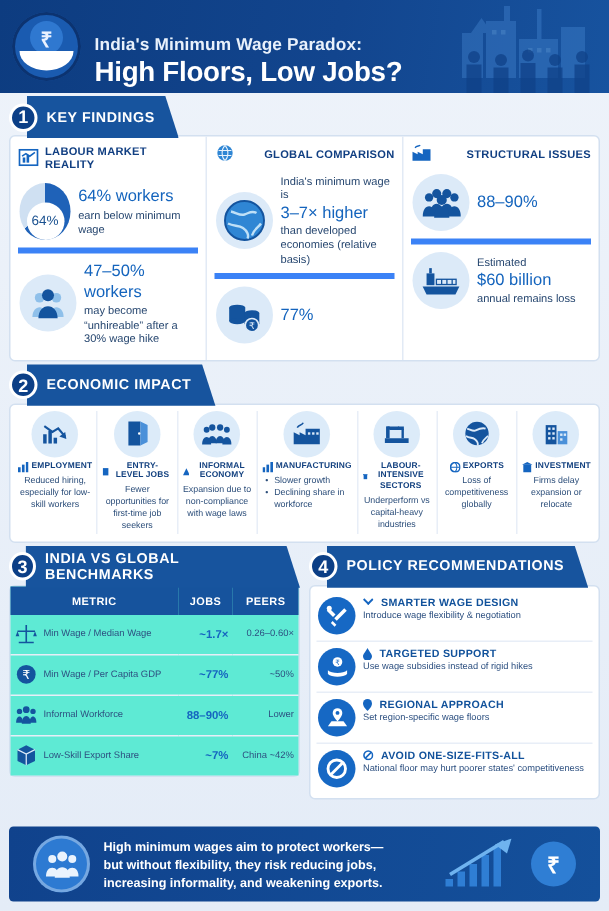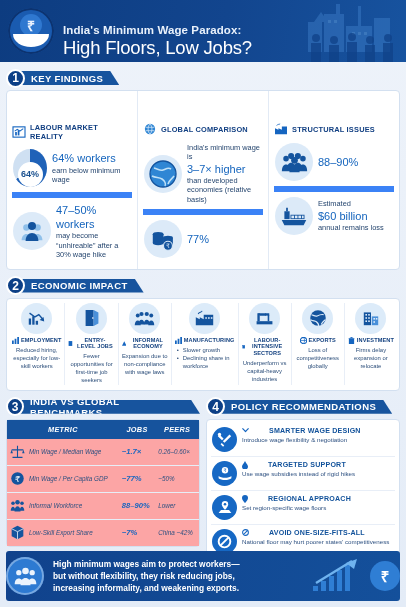--- a/index.html
+++ b/index.html
@@ -18,98 +18,98 @@
   .logo{ width:46px;height:46px;border-radius:50%;background:#1a5bb0;flex:0 0 46px;
          display:flex;align-items:center;justify-content:center;position:relative;
          box-shadow:0 0 0 2px #0c3370 inset; }
   .logo .rupee{ position:absolute; top:6px; width:22px;height:22px;border-radius:50%;
          background:#2f78d0; color:#eaf2ff; font-size:14px; font-weight:bold;
          display:flex;align-items:center;justify-content:center; }
   .logo .hand{ position:absolute; bottom:7px; left:5px; width:36px;height:13px;
          background:#fff; border-radius:0 0 18px 18px/0 0 13px 13px; }
   .htxt{ margin-left:9px;margin-top:20px; }
   .htxt .sub{ font-size:11.5px; color:#e9f1fb; font-weight:bold; letter-spacing:.1px; }
-  .htxt .main{ font-size:18.5px; color:#ffffff; font-weight:normal; letter-spacing:-.2px; margin-top:1px; }
+  .htxt .main{ font-size:18.5px; color:#ffffff; font-weight:bold; letter-spacing:-.2px; margin-top:1px; }
   .skyline{ position:absolute; right:0; top:0; bottom:0; width:110px; opacity:.85; }
 
   
   .sec{ margin:6px 6px 0 6px; }
   .tab{ display:flex; align-items:center; height:20px; }
   .tabnum{ width:19px;height:19px;border-radius:50%;background:#0c3f86;color:#fff;
            font-size:12px;font-weight:bold;display:flex;align-items:center;justify-content:center;
            border:2px solid #fff; z-index:3; position:relative; }
-  .tablabel{ height:14px; margin-left:-7px; padding:0 16px 0 13px; background:#17549e;
+  .tablabel{ height:28px; margin-left:-7px; padding:0 16px 0 13px; background:#17549e;
              color:#fff; font-size:9.5px; font-weight:bold; letter-spacing:.4px;
              display:flex;align-items:center;
              clip-path:polygon(0 0, calc(100% - 9px) 0, 100% 100%, 0 100%); }
 
   .card{ background:#fff; border:1px solid #d3e0f0; border-radius:4px; margin-top:2px; }
 
   
   .kf{ display:flex; }
   .kfcol{ flex:1; padding:5px 5px 4px 5px; }
   .kfcol + .kfcol{ border-left:1px solid #e2eaf5; }
-  .kfhead{ display:flex; align-items:center; gap:4px; justify-content:flex-start; margin-bottom:3px;margin-top:27px; }
+  .kfhead{ display:flex; align-items:center; gap:4px; justify-content:space-between; margin-bottom:3px; }
   .kfhead .ic{ width:14px;height:12px; flex:0 0 14px; }
   .kfhead .t{ font-size:7.4px; font-weight:bold; color:#113f82; letter-spacing:.2px; }
   .kfrow{ display:flex; align-items:center; gap:5px; padding:5px 1px; }
-  .kfrow + .kfrow{ border-top:6px solid #3b82f6; }
+  .kfrow + .kfrow{ border-top:4px solid #3b82f6; }
   .bub{ width:38px;height:38px;border-radius:50%;background:#dceaf8;flex:0 0 38px;
         display:flex;align-items:center;justify-content:center; position:relative; }
   .kftxt{ font-size:7.4px; line-height:1.28; color:#26466f; }
   .kftxt .big{ font-size:11px; color:#1464bd; font-weight:normal; }
   .donut{ width:38px;height:38px;border-radius:50%;
      background:conic-gradient(#1f62b8 0deg 230deg, #cfe0f2 230deg 360deg);
      display:flex;align-items:center;justify-content:center; }
   .donut i{ width:25px;height:25px;border-radius:50%;background:#fff;
      display:flex;align-items:center;justify-content:center;font-style:normal;
-     font-size:9px;font-weight:bold;color:#19508f;margin-top:12px; }
+     font-size:9px;font-weight:normal;color:#19508f;margin-top:12px; }
 
   
   .ei{ display:flex; padding:4px 2px 5px 2px; }
   .eicol{ flex:1; padding:0 3px; text-align:center; }
   .eicol + .eicol{ border-left:1px solid #e8eef7; }
   .eibub{ width:31px;height:31px;border-radius:50%;background:#dcebf9;margin:0 auto 3px auto;
           display:flex;align-items:center;justify-content:center; }
   .eihd{ display:flex;align-items:center;justify-content:center;gap:2px; margin-bottom:3px; }
   .eihd .t{ font-size:5.6px; font-weight:bold; color:#12407f; letter-spacing:.1px; line-height:1.2; }
   .eibody{ font-size:5.9px; line-height:1.35; color:#2c4e7a; }
   .eibody ul{ list-style:none; text-align:left; padding-left:2px; }
   .eibody li{ position:relative; padding-left:6px; }
   .eibody li:before{ content:"•"; position:absolute; left:0; }
 
   
   .bot{ display:flex; margin:6px 6px 0 6px; gap:6px; }
   .bcol{ flex:1; min-width:0; }
   .bcol .tab{ margin-bottom:2px; }
 
-  table{ width:100%; border-collapse:collapse; background:#fca5a5;font-style:italic; }
+  table{ width:100%; border-collapse:collapse; background:#5eead4; }
   thead th{ background:#16539d; color:#fff; font-size:7.3px; font-weight:bold;
             padding:5px 2px; letter-spacing:.3px; }
   tbody td{ font-size:6.3px; color:#2d5080; padding:5.5px 3px; border-bottom:1px solid #e7eef7;
-            text-align:left; }
+            text-align:right; }
   tbody td.metric{ text-align:left; }
   tbody tr:last-child td{ border-bottom:none; }
   td.ind{ color:#1565c0; font-weight:bold; font-size:7.6px; }
   .mcell{ display:flex; align-items:center; gap:4px; }
   .micon{ width:15px;height:15px;flex:0 0 15px; }
 
   .pol{ padding:3px 4px; }
   .polrow{ display:flex; gap:5px; padding:4px 1px; align-items:flex-start; }
   .polrow + .polrow{ border-top:1px solid #e8eef7; }
   .polbub{ width:25px;height:25px;border-radius:50%;background:#1668c4;flex:0 0 25px;
            display:flex;align-items:center;justify-content:center; }
-  .polttl{ display:flex;align-items:center;gap:20px; font-size:7.1px; font-weight:bold;
+  .polttl{ display:flex;align-items:center;gap:5px; font-size:7.1px; font-weight:bold;
            color:#12529b; letter-spacing:.2px; }
   .poldesc{ font-size:6.2px; line-height:1.3; color:#2d5080; margin-top:1px; }
 
   
   .footer{ position:absolute; left:6px; right:6px; bottom:6px; height:50px;
      background:linear-gradient(100deg,#10428c 0%,#14509b 100%); border-radius:3px;
-     display:flex; align-items:center; padding:0 0; overflow:hidden; }
+     display:flex; align-items:center; padding:0 16px; overflow:hidden; }
   .fbub{ width:38px;height:38px;border-radius:50%;background:#2d7ad2;flex:0 0 38px;
          display:flex;align-items:center;justify-content:center;
          box-shadow:0 0 0 2px rgba(255,255,255,.35) inset; }
   .ftxt{ margin-left:9px; color:#fff; font-size:8.4px; font-weight:bold; line-height:1.45; flex:1; }
   .fchart{ flex:0 0 54px; height:34px; margin-right:4px; }
   .frup{ width:30px;height:30px;border-radius:50%;background:#2f7ed4;flex:0 0 30px;
          display:flex;align-items:center;justify-content:center;color:#fff;font-size:15px;font-weight:bold; }
 </style>
 </head>
 <body>

